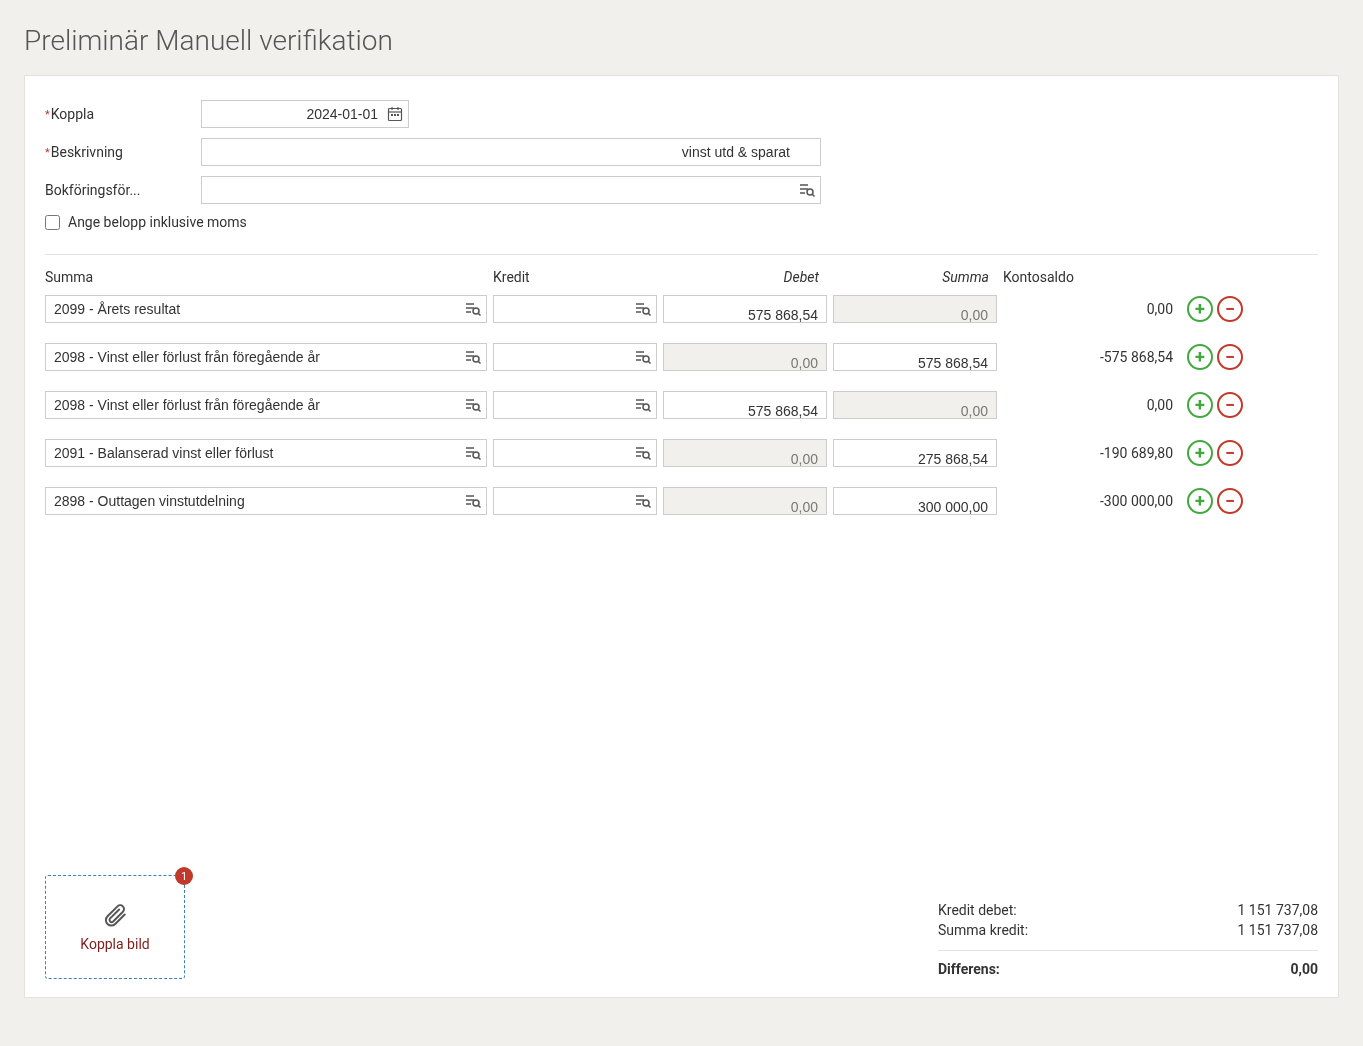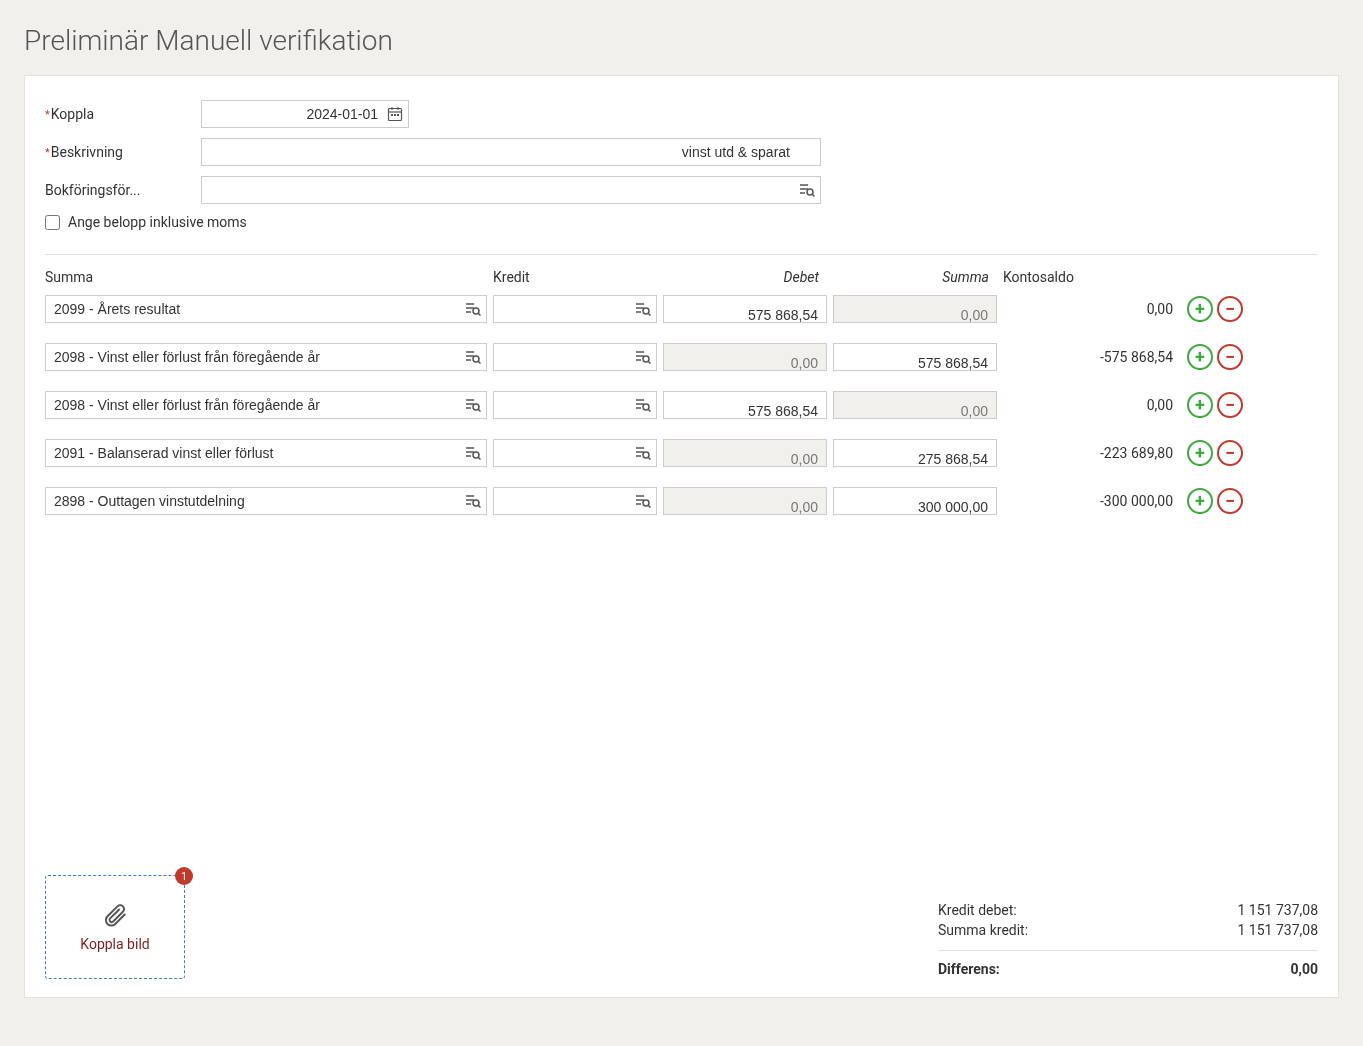--- a/index.html
+++ b/index.html
@@ -386,21 +386,21 @@
               <line x1="13.2" y1="11.2" x2="15.5" y2="13.5" stroke="#555" stroke-width="1.5"></line>
             </svg>
           </span>
         </div>
         <div class="cell-input-wrap">
           <input class="cell-input num readonly" value="0,00" style="">
         </div>
         <div class="cell-input-wrap">
           <input class="cell-input num" value="275 868,54" style="">
         </div>
-        <div class="saldo">-223 689,80</div>
+        <div class="saldo">-190 689,80</div>
         <div class="row-actions">
           <span class="circle-btn add">+</span>
           <span class="circle-btn remove">−</span>
         </div>
       </div>
       <div class="grid-row">
         <div class="cell-input-wrap">
           <input class="cell-input" value="2898 - Outtagen vinstutdelning" style="">
           <span class="icon-right">
             <svg width="16" height="14" viewBox="0 0 16 14">

